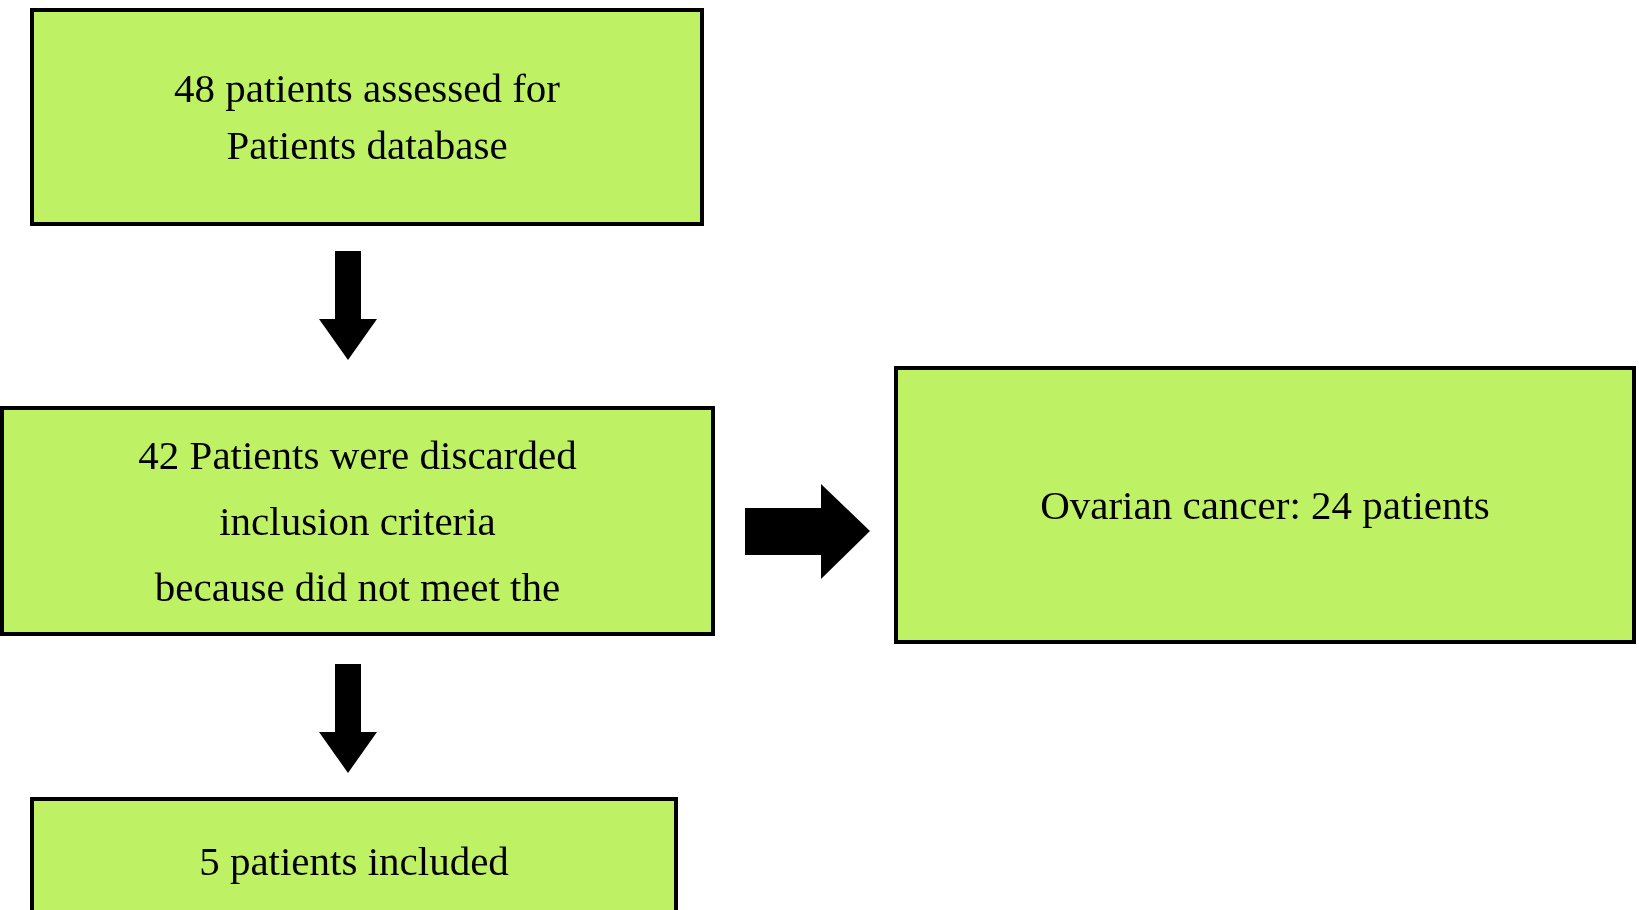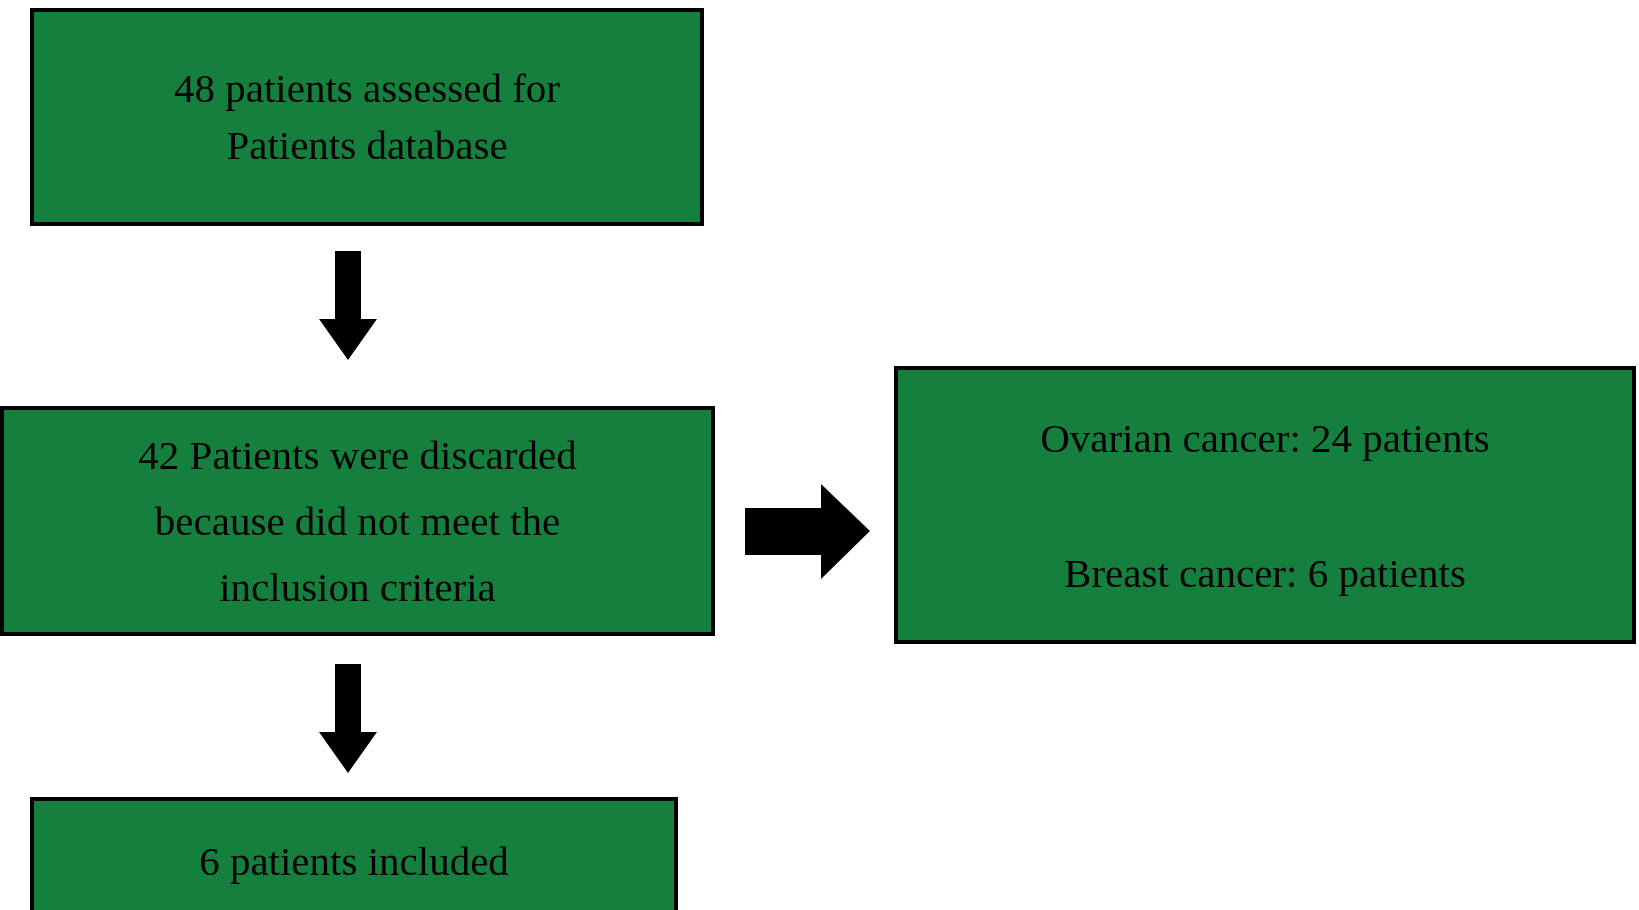--- a/index.html
+++ b/index.html
@@ -16,21 +16,21 @@
     position: relative;
     width: 1639px;
     height: 910px;
     background: #ffffff;
     overflow: hidden;
   }
   .flow-box {
     position: absolute;
     box-sizing: border-box;
     border: 4px solid #000000;
-    background: #15803d;
+    background: #bef264;
     display: flex;
     flex-direction: column;
     align-items: center;
     justify-content: center;
     text-align: center;
     color: #000000;
   }
   .flow-box .box-line {
     display: block;
     white-space: nowrap;
@@ -116,38 +116,37 @@
   </div>
 
   <div class="arrow" id="arrow-down-eligibility-to-discarded">
     <svg viewBox="0 0 60 110" width="60" height="110" aria-hidden="true">
       <polygon points="17,0 43,0 43,68 59,68 30,109 1,68 17,68" fill="#000000"></polygon>
     </svg>
   </div>
 
   <div class="flow-box" id="box-discarded">
     <span class="box-line">42 Patients were discarded</span>
+    <span class="box-line">inclusion criteria</span>
     <span class="box-line">because did not meet the</span>
-    <span class="box-line">inclusion criteria</span>
   </div>
 
   <div class="arrow" id="arrow-right-discarded-to-breakdown">
     <svg viewBox="0 0 126 96" width="126" height="96" aria-hidden="true">
       <polygon points="0,24 76,24 76,0 125,47 76,95 76,71 0,71" fill="#000000"></polygon>
     </svg>
   </div>
 
   <div class="flow-box" id="box-cancer-breakdown">
     <span class="box-line">Ovarian cancer: 24 patients</span>
-    <span class="box-line">Breast cancer: 6 patients</span>
   </div>
 
   <div class="arrow" id="arrow-down-discarded-to-included">
     <svg viewBox="0 0 60 110" width="60" height="110" aria-hidden="true">
       <polygon points="17,0 43,0 43,68 59,68 30,109 1,68 17,68" fill="#000000"></polygon>
     </svg>
   </div>
 
   <div class="flow-box" id="box-included">
-    <span class="box-line">6 patients included</span>
+    <span class="box-line">5 patients included</span>
   </div>
 
 </div>
 
 </body></html>

